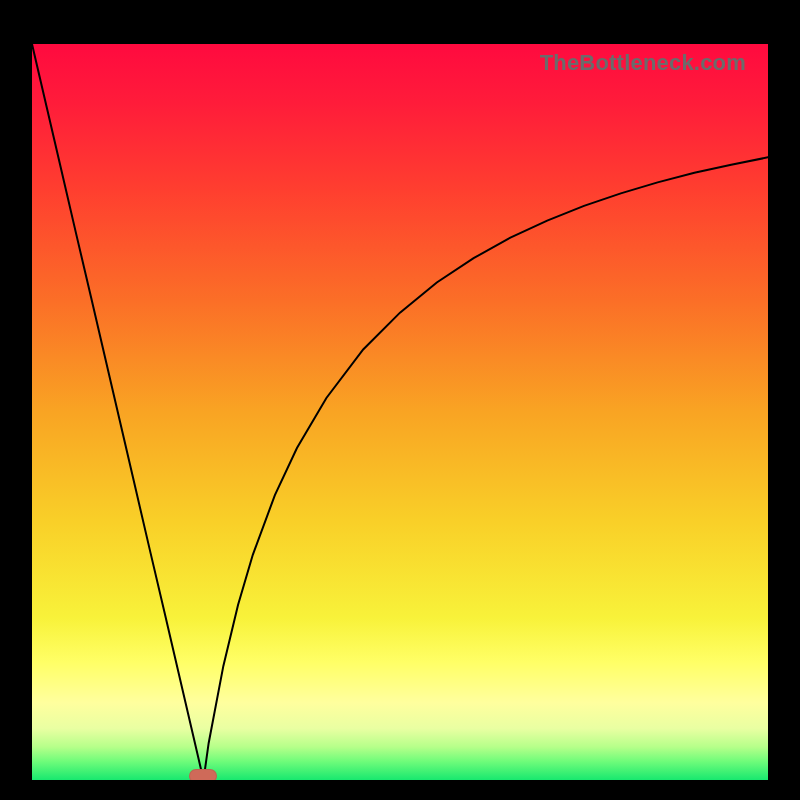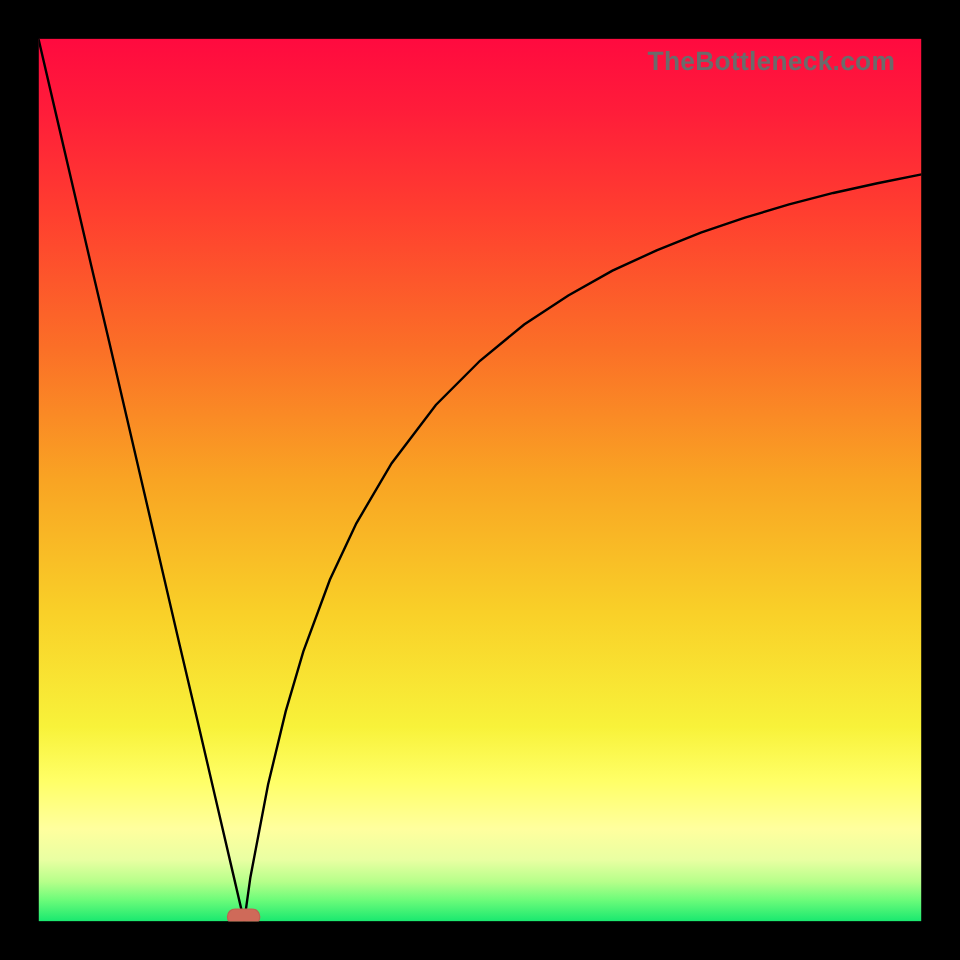--- a/index.html
+++ b/index.html
@@ -13,21 +13,21 @@
   }
   .frame {
     position: relative;
     width: 800px;
     height: 800px;
     background: #000;
   }
   .plot-area {
     position: absolute;
     left: 32px;
-    top: 32px;
+    top: 44px;
     width: 736px;
     height: 736px;
     overflow: hidden;
   }
   .gradient {
     position: absolute;
     left: 0;
     top: 0;
     width: 100%;
     height: 100%;

